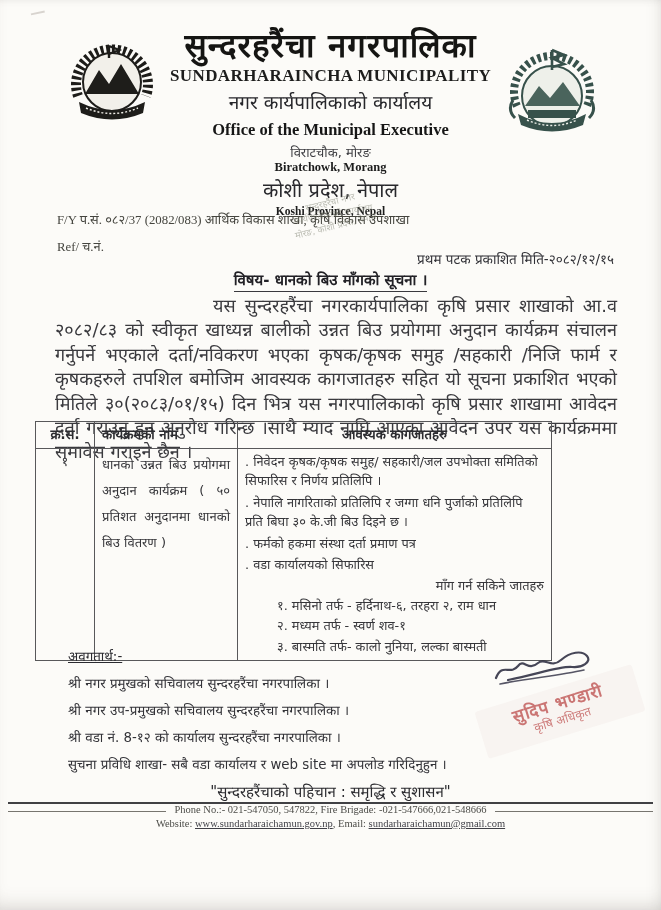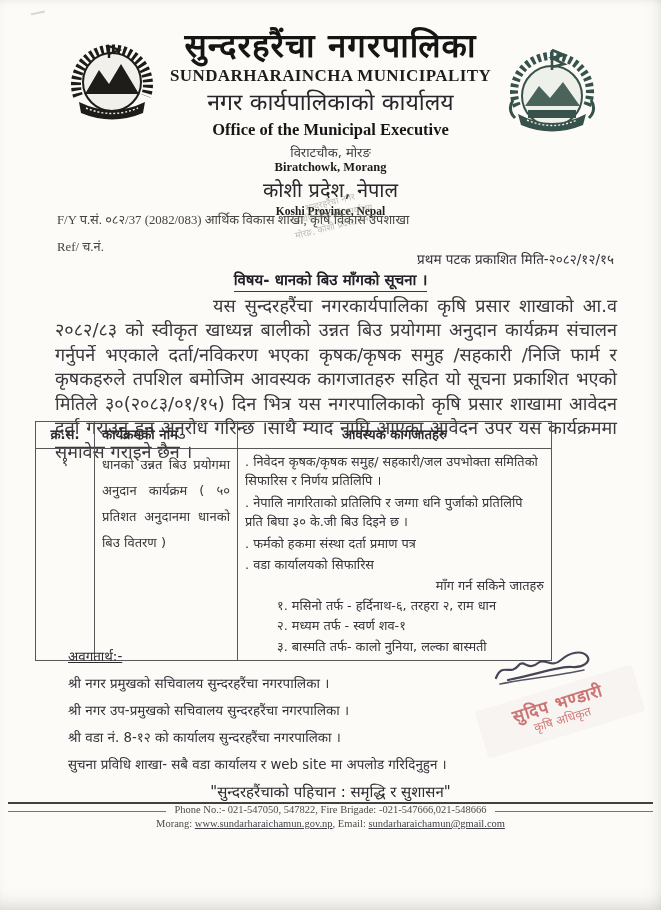--- a/index.html
+++ b/index.html
@@ -8,21 +8,21 @@
     background:#fcfbf8;overflow:hidden;
     font-family:"DejaVu Sans",sans-serif;color:#35353a;
     box-shadow:inset 0 -16px 20px -14px rgba(90,85,80,.25),
                inset -12px 0 16px -12px rgba(90,85,80,.15),
                inset 0 6px 10px -8px rgba(90,85,80,.18);
   }
   
   .hdr{position:absolute;left:0;right:0;top:26px;text-align:center;}
   .hdr .t-np{font-size:33px;font-weight:bold;color:#151513;letter-spacing:1px;line-height:40px;margin:0;}
   .hdr .t-en{font-family:"Liberation Serif",serif;font-weight:bold;font-size:17px;color:#1d1d1c;letter-spacing:.4px;line-height:20px;}
-  .hdr .o-np{font-size:23px;color:#26262a;line-height:30px;margin-top:1px;}
+  .hdr .o-np{font-size:19px;color:#26262a;line-height:30px;margin-top:1px;}
   .hdr .o-en{font-family:"Liberation Serif",serif;font-weight:bold;font-size:16.5px;color:#161616;line-height:22px;margin-top:2px;}
   .hdr .p-np{font-size:13px;color:#3c3c40;line-height:15px;margin-top:4px;}
   .hdr .p-en{font-family:"Liberation Serif",serif;font-weight:bold;font-size:12.5px;color:#1c1c1c;line-height:15px;}
   .hdr .pr-np{font-size:20px;color:#28282c;line-height:25px;margin-top:3px;}
   .hdr .pr-en{font-family:"Liberation Serif",serif;font-weight:bold;font-size:11.5px;color:#1c1c1c;line-height:14px;margin-top:1px;}
   .logo{position:absolute;}
   .logo-left{left:66px;top:32px;}
   .logo-right{left:503px;top:40px;}
   
   .refblk{position:absolute;left:57px;top:210px;font-size:12.8px;color:#45453f;}
@@ -185,15 +185,15 @@
   </div>
 
   <div class="slogan">"सुन्दरहरैंचाको पहिचान : समृद्धि र सुशासन"</div>
   <div class="footrule"></div>
   <div class="phoneline">
     <span class="seg"></span>
     <span class="txt">Phone No.:-  021-547050, 547822, Fire Brigade: -021-547666,021-548666</span>
     <span class="seg"></span>
   </div>
   <div class="webline">
-    <span>Morang: </span><span class="lnk">www.sundarharaichamun.gov.np</span><span>, Email: </span><span class="lnk">sundarharaichamun@gmail.com</span>
+    <span>Website: </span><span class="lnk">www.sundarharaichamun.gov.np</span><span>, Email: </span><span class="lnk">sundarharaichamun@gmail.com</span>
   </div>
 </div>
 
 </body></html>

